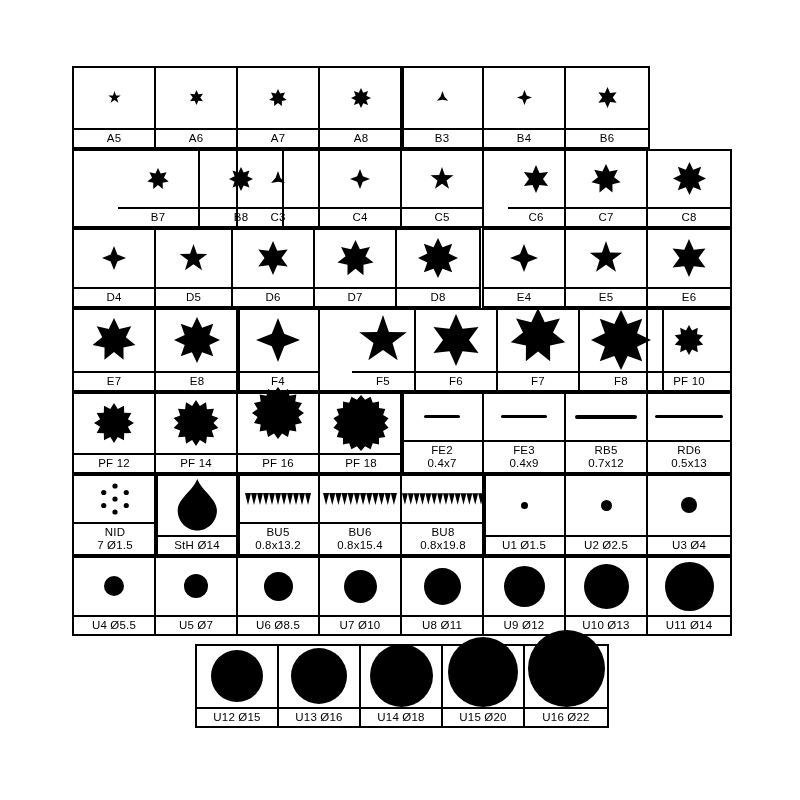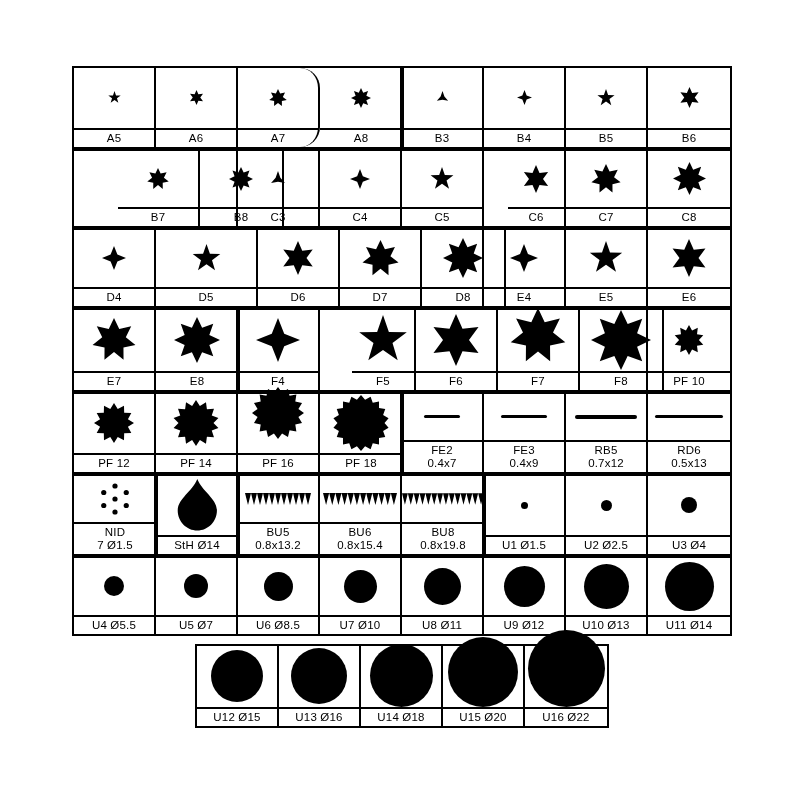--- a/index.html
+++ b/index.html
@@ -28,21 +28,21 @@
         <div class="lbl">A5</div>
       </div>
       <div class="cell" style="width: 82px;">
         <div class="art">
           <svg width="15" height="15" viewBox="0 0 15 15">
             <path d="M7.50 0.00 L9.38 4.25 L14.00 3.75 L11.25 7.50 L14.00 11.25 L9.38 10.75 L7.50 15.00 L5.63 10.75 L1.00 11.25 L3.75 7.50 L1.00 3.75 L5.62 4.25 Z" fill="#000"></path>
           </svg>
         </div>
         <div class="lbl">A6</div>
       </div>
-      <div class="cell" style="width: 82px; border-radius: 20px;">
+      <div class="cell" style="width: 82px;">
         <div class="art">
           <svg width="18" height="18" viewBox="0 0 18 18">
             <path d="M9.00 0.00 L11.15 4.54 L16.04 3.39 L13.83 7.90 L17.77 11.00 L12.87 12.09 L12.90 17.11 L9.00 13.95 L5.10 17.11 L5.13 12.09 L0.23 11.00 L4.17 7.90 L1.96 3.39 L6.85 4.54 Z" fill="#000"></path>
           </svg>
         </div>
         <div class="lbl">A7</div>
       </div>
       <div class="cell" style="width: 82px;">
         <div class="art">
           <svg width="20" height="20" viewBox="0 0 20 20">
@@ -64,28 +64,20 @@
       <div class="cell" style="width: 82px;">
         <div class="art">
           <svg width="15" height="15" viewBox="0 0 15 15">
             <path d="M7.50 0.00 L9.62 5.38 L15.00 7.50 L9.62 9.62 L7.50 15.00 L5.38 9.62 L0.00 7.50 L5.38 5.38 Z" fill="#000"></path>
           </svg>
         </div>
         <div class="lbl">B4</div>
       </div>
       <div class="cell" style="width: 82px;">
         <div class="art">
-          <svg width="18" height="18" viewBox="0 0 18 18">
-            <path d="M9.00 0.00 L11.12 6.09 L17.56 6.22 L12.42 10.11 L14.29 16.28 L9.00 12.60 L3.71 16.28 L5.58 10.11 L0.44 6.22 L6.88 6.09 Z" fill="#000"></path>
-          </svg>
-        </div>
-        <div class="lbl">B5</div>
-      </div>
-      <div class="cell" style="width: 82px;">
-        <div class="art">
           <svg width="21" height="21" viewBox="0 0 21 21">
             <path d="M10.50 0.00 L13.13 5.95 L19.59 5.25 L15.75 10.50 L19.59 15.75 L13.13 15.05 L10.50 21.00 L7.88 15.05 L1.41 15.75 L5.25 10.50 L1.41 5.25 L7.87 5.95 Z" fill="#000"></path>
           </svg>
         </div>
         <div class="lbl">B6</div>
       </div>
     </div>
     <div class="grp" style="position: absolute; left: 72px; top: 149px; height: 79px;">
       <div class="cell" style="width: 82px; margin-left: 44px;">
         <div class="art">
@@ -156,21 +148,21 @@
     </div>
     <div class="grp" style="position: absolute; left: 72px; top: 228px; height: 80px;">
       <div class="cell" style="width: 82px;">
         <div class="art">
           <svg width="24" height="24" viewBox="0 0 24 24">
             <path d="M12.00 0.00 L15.39 8.61 L24.00 12.00 L15.39 15.39 L12.00 24.00 L8.61 15.39 L0.00 12.00 L8.61 8.61 Z" fill="#000"></path>
           </svg>
         </div>
         <div class="lbl">D4</div>
       </div>
-      <div class="cell" style="width: 102px; align-items: center;">
+      <div class="cell" style="width: 77px; align-items: center;">
         <div class="art">
           <svg width="29" height="29" viewBox="0 0 29 29">
             <path d="M14.50 0.00 L17.91 9.81 L28.29 10.02 L20.02 16.29 L23.02 26.23 L14.50 20.30 L5.98 26.23 L8.98 16.29 L0.71 10.02 L11.09 9.81 Z" fill="#000"></path>
           </svg>
         </div>
         <div class="lbl">D5</div>
       </div>
       <div class="cell" style="width: 82px;">
         <div class="art">
           <svg width="34" height="34" viewBox="0 0 34 34">

